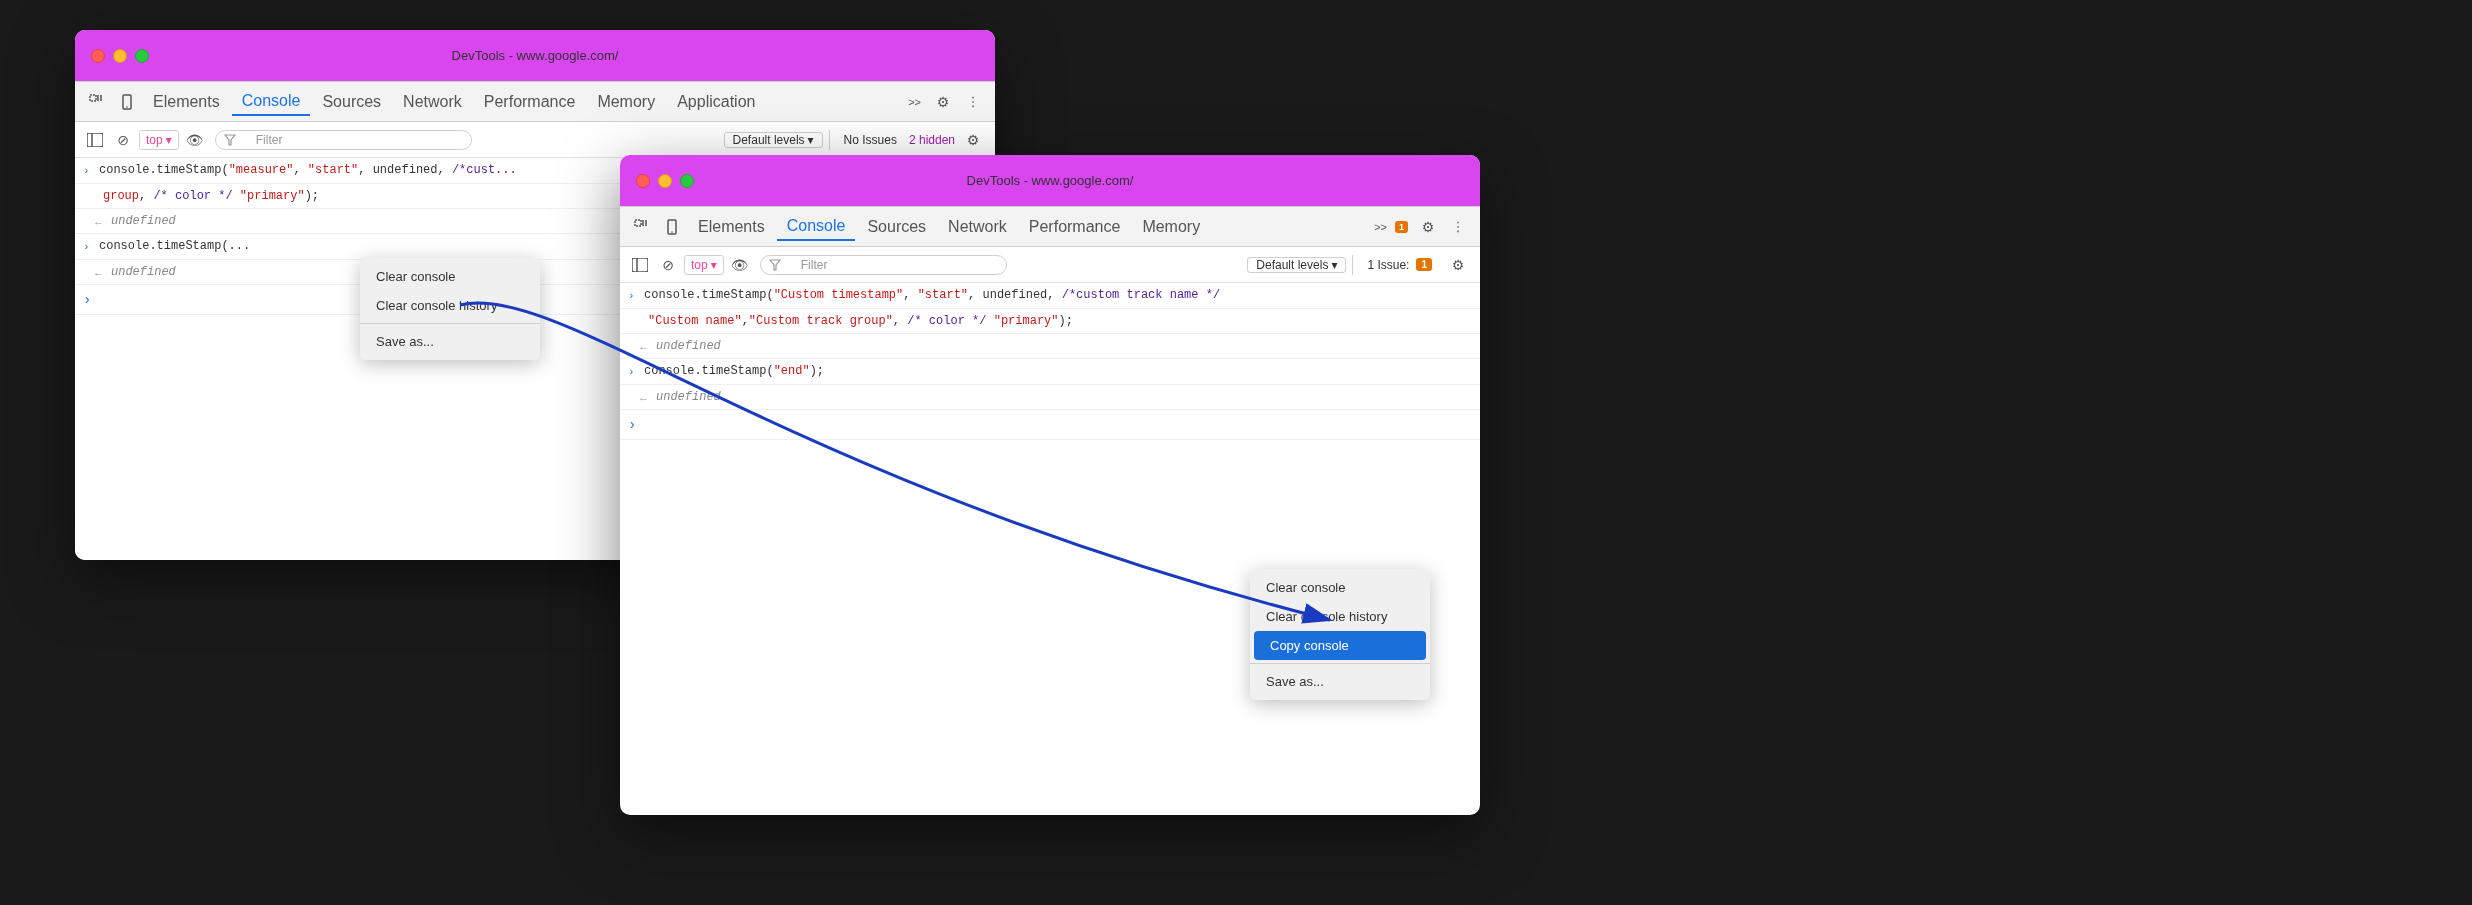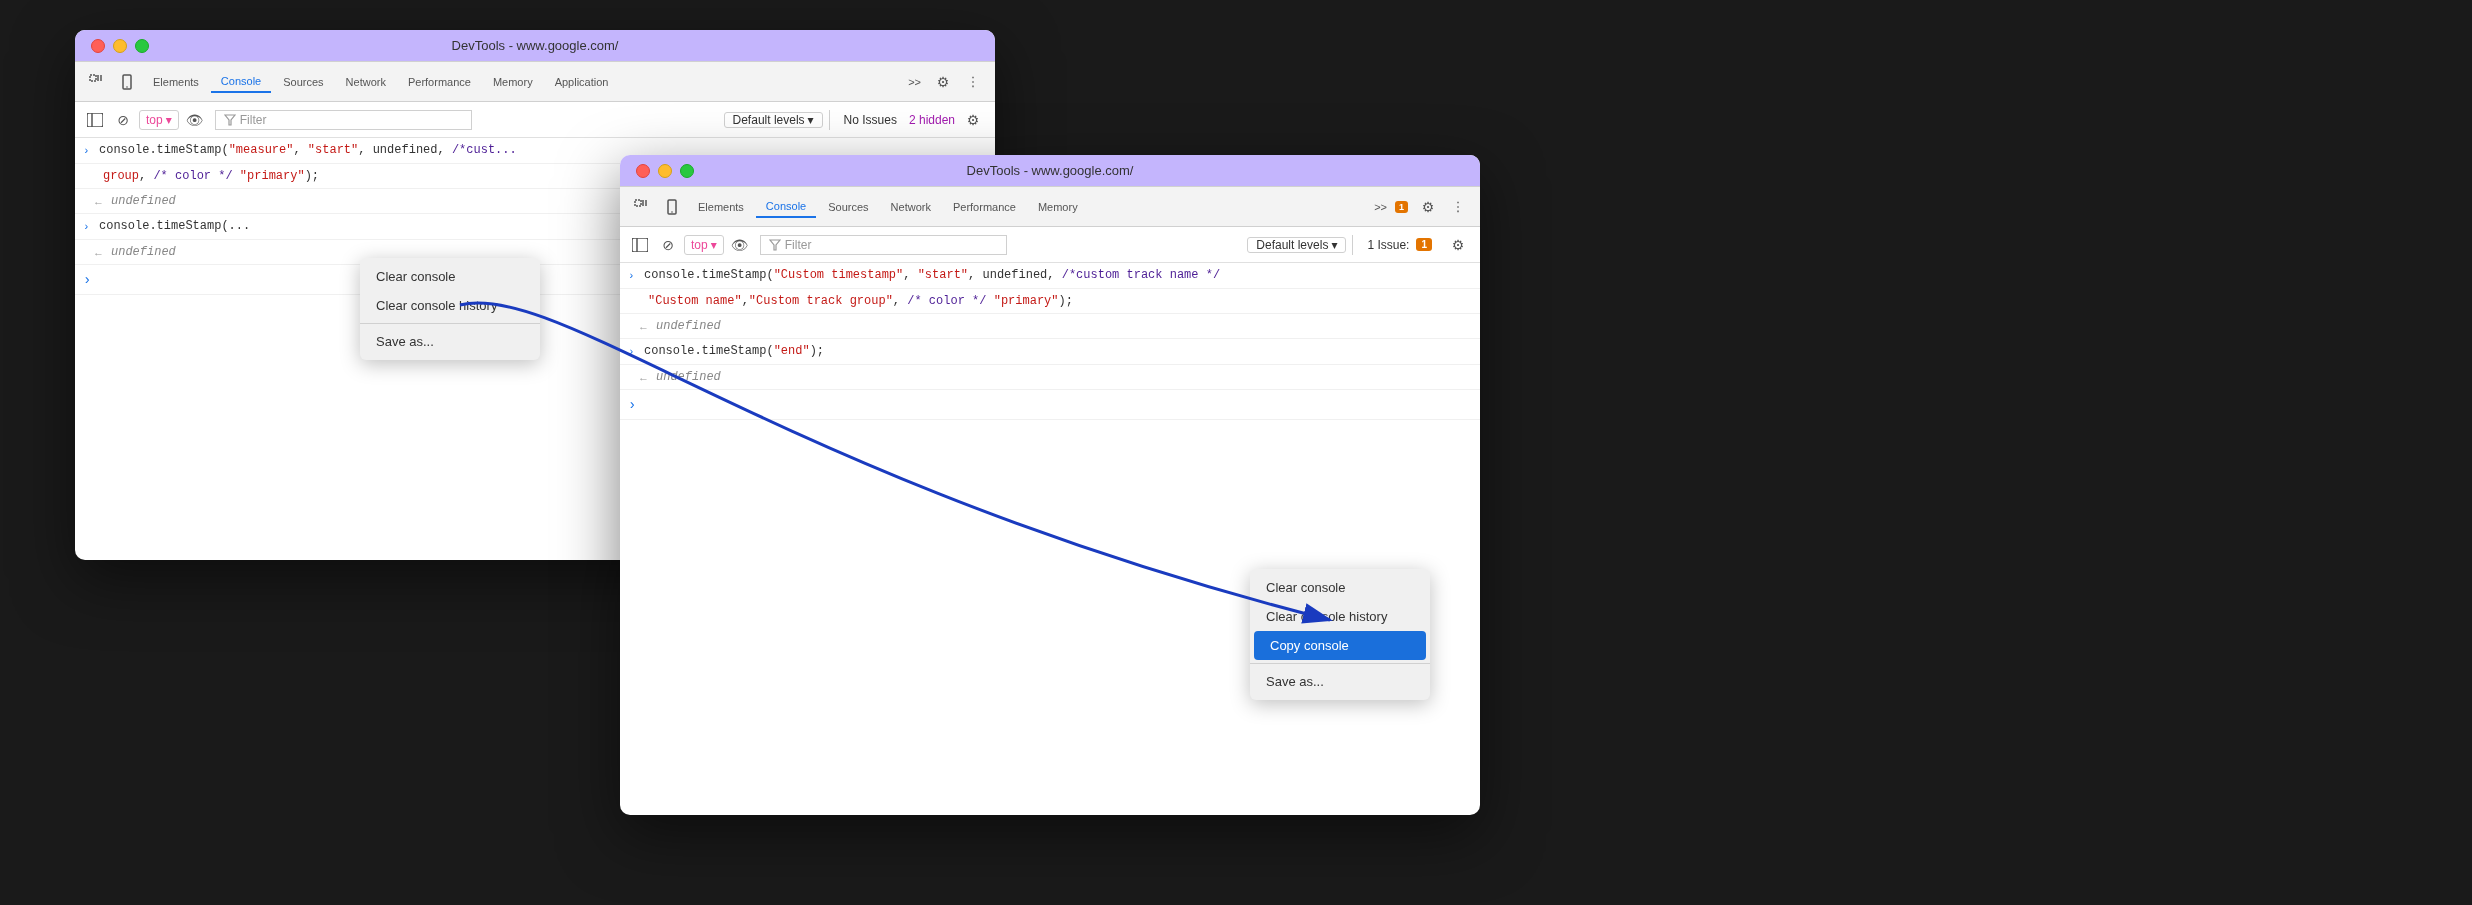--- a/index.html
+++ b/index.html
@@ -15,22 +15,22 @@
     
     .devtools-window {
       position: absolute;
       background: #ffffff;
       border-radius: 10px;
       box-shadow: 0 20px 60px rgba(0,0,0,0.5);
       overflow: hidden;
     }
 
     .window-titlebar {
-      background: #c4b5fd;
-      height: 32px;
+      background: #d946ef;
+      height: 52px;
       display: flex;
       align-items: center;
       padding: 0 16px;
       border-bottom: 1px solid #d0d0d0;
       position: relative;
     }
 
     .traffic-lights {
       display: flex;
       gap: 8px;
@@ -61,21 +61,21 @@
       align-items: center;
       height: 40px;
       padding: 0 8px;
       background: #f3f3f3;
       border-bottom: 1px solid #d0d0d0;
       gap: 2px;
     }
 
     .tab-item {
       padding: 4px 10px;
-      font-size: 11px;
+      font-size: 16px;
       color: #555;
       cursor: pointer;
       border-radius: 4px;
     }
     .tab-item.active {
       color: #1a73e8;
       border-bottom: 2px solid #1a73e8;
       border-radius: 0;
     }
     .toolbar-icon {
@@ -137,25 +137,25 @@
       cursor: pointer;
       font-size: 12px;
       color: #ec4899;
       border: 1px solid #d0d0d0;
       background: white;
     }
 
     .filter-area {
       display: flex;
       align-items: center;
-      gap: 4px;
+      gap: 20px;
       flex: 1;
       padding: 2px 8px;
       border: 1px solid #d0d0d0;
-      border-radius: 0;
+      border-radius: 10px;
       margin: 12px 4px;
       font-size: 12px;
       color: #999;
     }
 
     .levels-btn {
       display: flex;
       align-items: center;
       gap: 3px;
       padding: 0 8px;

